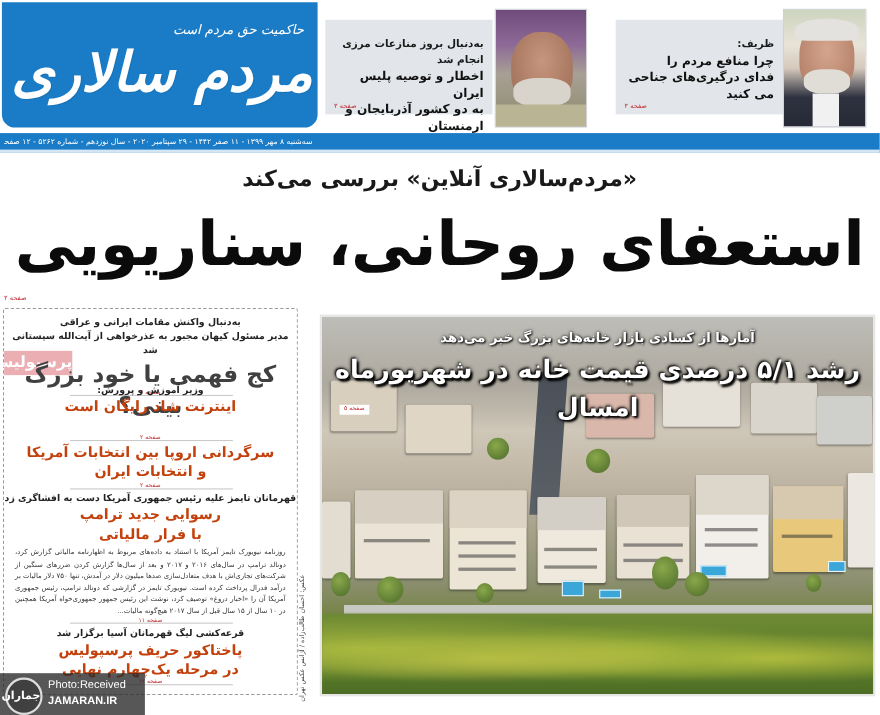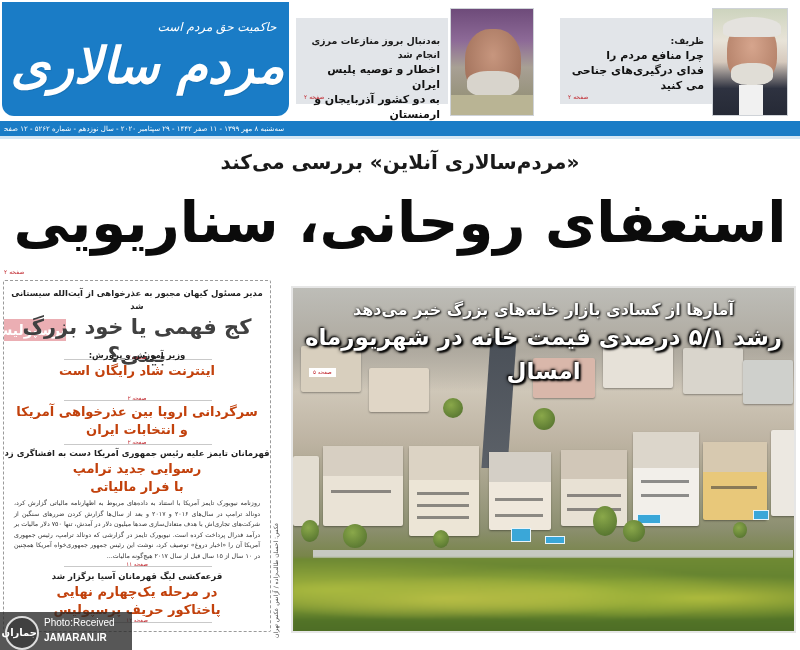--- a/index.html
+++ b/index.html
@@ -130,21 +130,21 @@
       radial-gradient(ellipse at 8% 40%, #a9b93f 0%, rgba(0,0,0,0) 45%),
       radial-gradient(ellipse at 30% 50%, #c5c24a 0%, rgba(0,0,0,0) 40%),
       radial-gradient(ellipse at 55% 45%, #9db43a 0%, rgba(0,0,0,0) 45%),
       radial-gradient(ellipse at 80% 50%, #b3bd3e 0%, rgba(0,0,0,0) 40%),
       linear-gradient(180deg, #6f8a34 0%, #587a2a 60%, #4b6a24 100%);
     filter: blur(1px);
   }
 
   .photo-kicker {
     position: absolute; left: 0; top: 12px; width: 100%; text-align: center;
-    font-size: 16px; font-weight: bold; color: #ffffff; direction: rtl;
+    font-size: 12px; font-weight: bold; color: #ffffff; direction: rtl;
     text-shadow: 0 0 3px #000, 1px 1px 2px #000;
   }
   .photo-headline {
     position: absolute; left: 0; top: 32px; width: 100%; text-align: center;
     font-size: 23px; font-weight: bold; color: #ffffff; direction: rtl; line-height: 34px;
     text-shadow: 0 0 4px #000, 2px 2px 2px #000, -1px -1px 2px #000;
   }
   .photo-pageref {
     position: absolute; left: 16px; top: 80px; height: 9px; padding: 0 4px;
     background: #ffffff; font-size: 5.5px; color: #c0262d; line-height: 9px;
@@ -211,53 +211,54 @@
 </div>
 
 <div class="over-line">«مردم‌سالاری آنلاین» بررسی می‌کند</div>
 <div class="main-headline">استعفای روحانی، سناریویی بی‌نتیجه</div>
 <div class="main-pageref">صفحه ۲</div>
 
 <div class="left-col">
   <div class="chebar-tag">پرسپولیس</div>
 
   <div class="lc-block" style="top:6px;">
+    <div class="lc-kicker">به‌دنبال واکنش مقامات ایرانی و عراقی</div>
     <div class="lc-kicker">مدیر مسئول کیهان مجبور به عذرخواهی از آیت‌الله سیستانی شد</div>
     <div class="lc-big">کج فهمی یا خود بزرگ بینی؟</div>
   </div>
   <div class="lc-sep" style="top:78px;"></div>
   <div class="lc-pageref" style="top:73px;">صفحه ۲</div>
 
   <div class="lc-block" style="top:68px;">
     <div class="lc-kicker">وزیر آموزش و پرورش:</div>
     <div class="lc-title">اینترنت شاد رایگان است</div>
   </div>
   <div class="lc-sep" style="top:119px;"></div>
   <div class="lc-pageref" style="top:114px;">صفحه ۲</div>
 
   <div class="lc-block" style="top:122px;">
-    <div class="lc-title">سرگردانی اروپا بین عذرخواهی آمریکا</div>
+    <div class="lc-title">سرگردانی اروپا بین انتخابات آمریکا</div>
     <div class="lc-title">و انتخابات ایران</div>
   </div>
   <div class="lc-sep" style="top:163px;"></div>
   <div class="lc-pageref" style="top:158px;">صفحه ۲</div>
 
   <div class="lc-block" style="top:166px;">
     <div class="lc-kicker">قهرمانان تایمز علیه رئیس جمهوری آمریکا دست به افشاگری زد</div>
     <div class="lc-title">رسوایی جدید ترامپ</div>
     <div class="lc-title">با فرار مالیاتی</div>
     <div class="lc-body" style="margin-top:2px;">روزنامه نیویورک تایمز آمریکا با استناد به داده‌های مربوط به اظهارنامه مالیاتی گزارش کرد، دونالد ترامپ در سال‌های ۲۰۱۶ و ۲۰۱۷ و بعد از سال‌ها گزارش کردن ضررهای سنگین از شرکت‌های تجاری‌اش با هدف متعادل‌سازی صدها میلیون دلار در آمدش، تنها ۷۵۰ دلار مالیات بر درآمد فدرال پرداخت کرده است. نیویورک تایمز در گزارشی که دونالد ترامپ، رئیس جمهوری آمریکا آن را «اخبار دروغ» توصیف کرد، نوشت این رئیس جمهور جمهوری‌خواه آمریکا همچنین در ۱۰ سال از ۱۵ سال قبل از سال ۲۰۱۷ هیچ‌گونه مالیات...</div>
   </div>
   <div class="lc-sep" style="top:285px;"></div>
   <div class="lc-pageref" style="top:280px;">صفحه ۱۱</div>
 
   <div class="lc-block" style="top:289px;">
     <div class="lc-kicker">قرعه‌کشی لیگ قهرمانان آسیا برگزار شد</div>
+    <div class="lc-title">پاختاکور حریف پرسپولیس</div>
     <div class="lc-title">در مرحله یک‌چهارم نهایی</div>
-    <div class="lc-title">پاختاکور حریف پرسپولیس</div>
   </div>
   <div class="lc-sep" style="top:341px;"></div>
   <div class="lc-pageref" style="top:336px;">صفحه ۱۲</div>
 </div>
 
 <div class="side-caption">عکس: احسان طالب‌زاده / آژانس عکس تهران</div>
 
 <div class="photo">
   <div class="road"></div>
 

